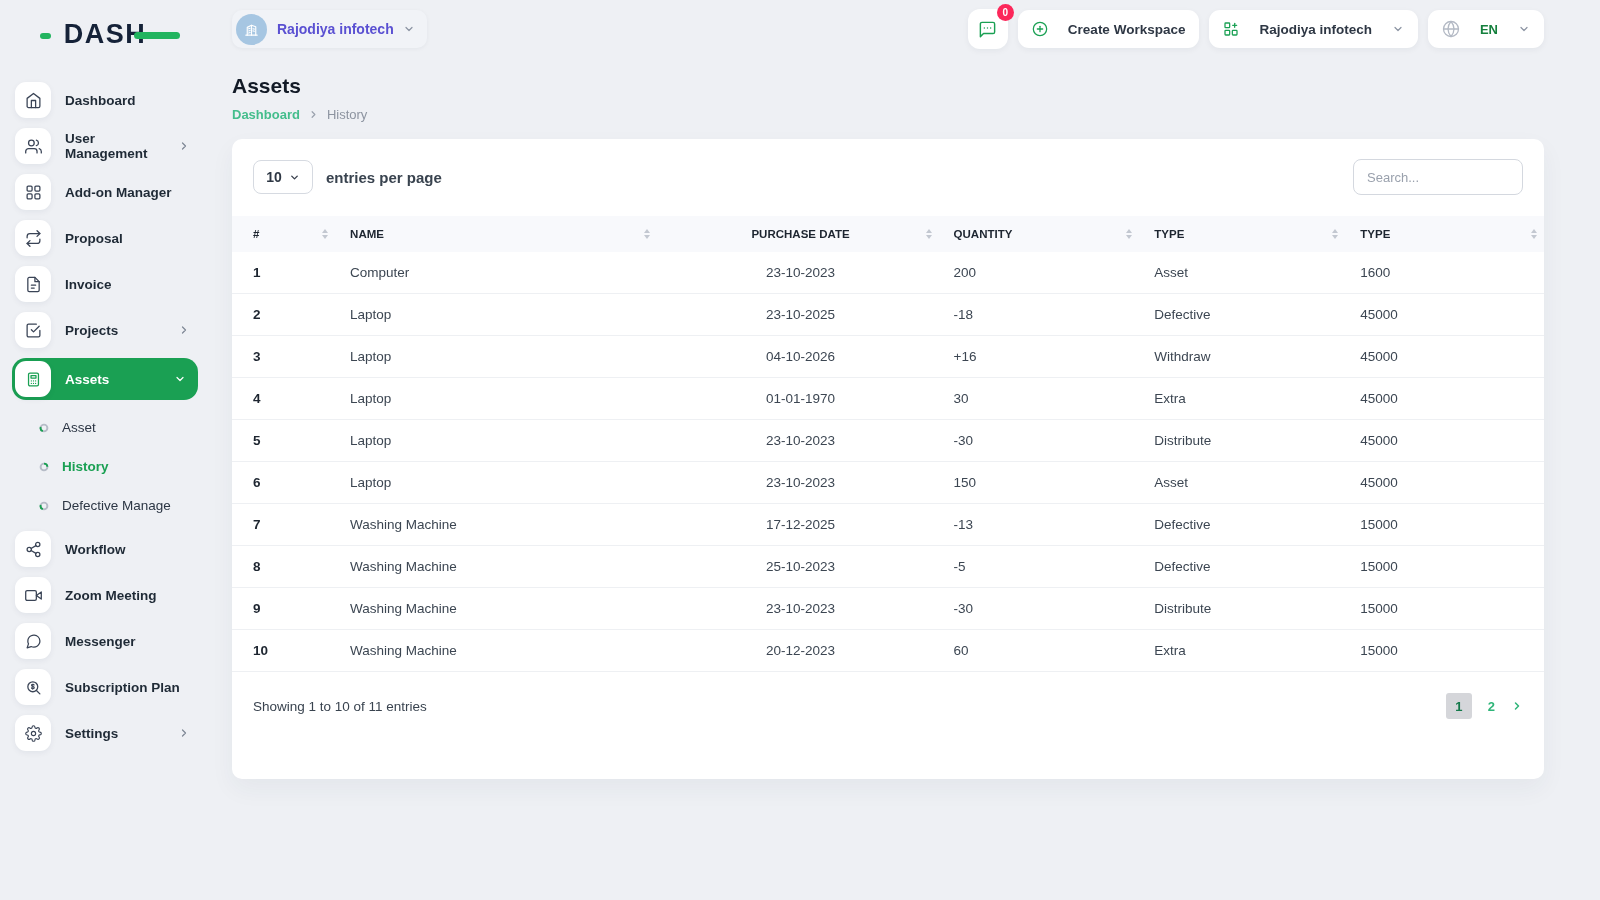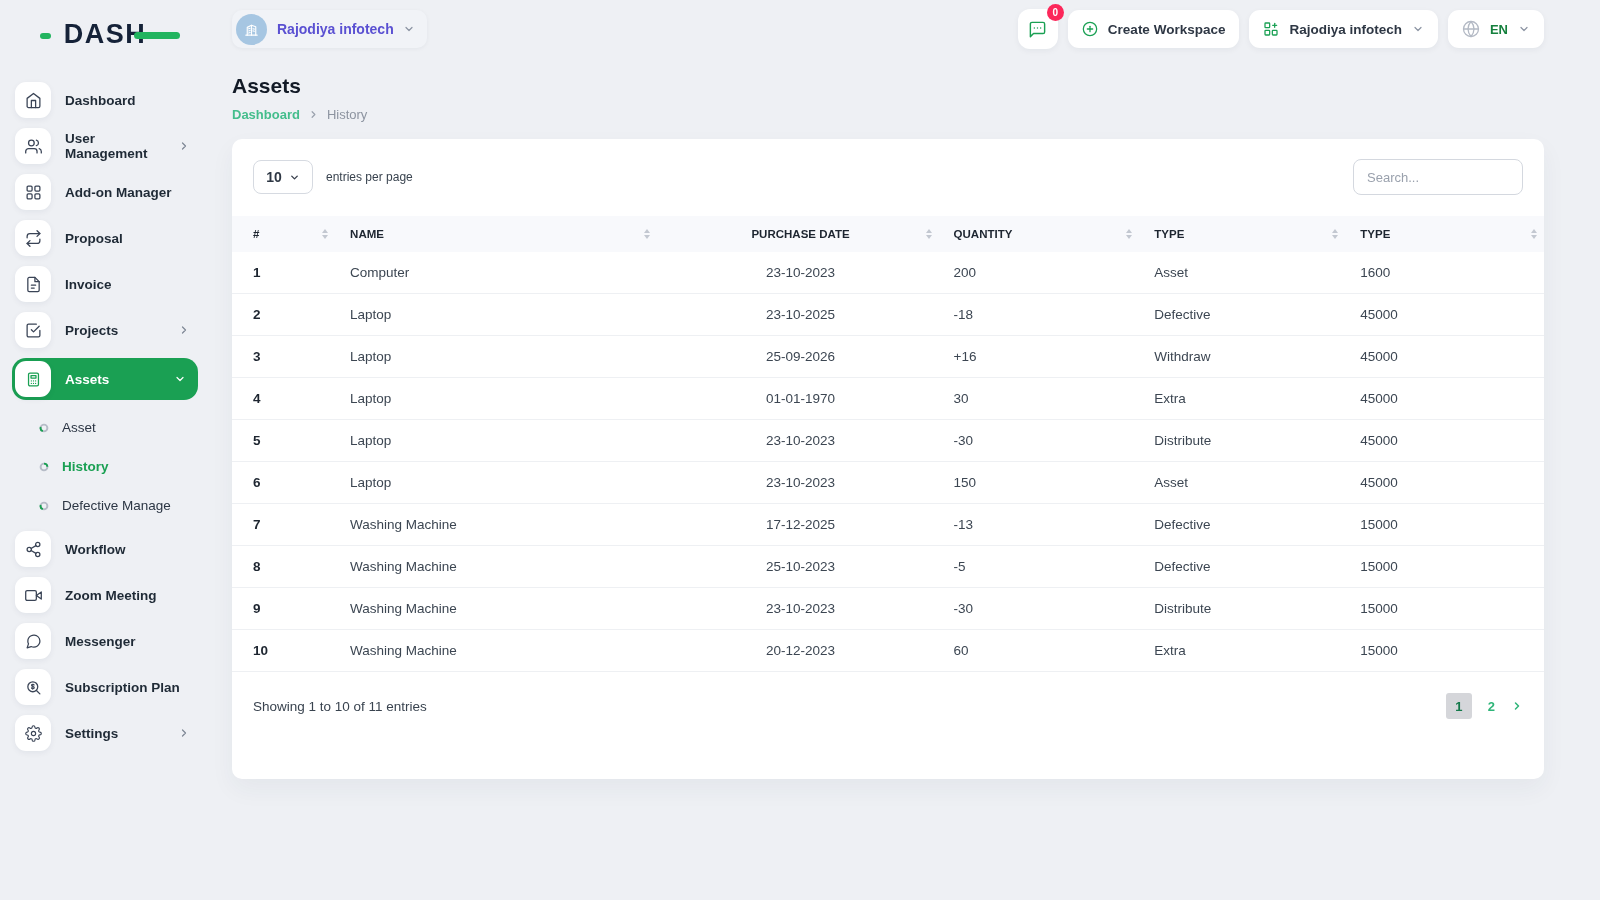--- a/index.html
+++ b/index.html
@@ -32,42 +32,42 @@
   
   .main { flex:1; padding:0 56px 0 22px; }
   .topbar { display:flex; align-items:center; justify-content:space-between; padding-top:10px; height:48px; }
   .ws-chip { display:flex; align-items:center; background:#f1f3f7; border-radius:10px; height:38px; padding:0 12px 0 4px; cursor:pointer; box-shadow:0 1px 4px rgba(25,39,60,.05); }
   .ws-avatar { width:31px; height:31px; border-radius:50%; background:#a6c6e2; display:flex; align-items:center; justify-content:center; color:#fff; }
   .ws-avatar svg { width:17px; height:17px; }
   .ws-name { margin:0 9px 0 10px; font-size:14px; font-weight:700; color:#5a50d2; }
   .chip-caret { color:#8b93a2; display:flex; }
   .chip-caret svg { width:12px; height:12px; }
   .topbar-right { display:flex; align-items:center; gap:10px; }
-  .pill { background:#fff; border-radius:11px; height:38px; display:flex; align-items:center; padding:0 14px; gap:10px; cursor:pointer; box-shadow:0 2px 6px rgba(25,39,60,.05); }
+  .pill { background:#fff; border-radius:11px; height:38px; display:flex; align-items:center; padding:0 14px; gap:20px; cursor:pointer; box-shadow:0 2px 6px rgba(25,39,60,.05); }
   .pill-label { font-size:13.5px; font-weight:600; color:#2e3744; }
   .icon-btn { position:relative; width:40px; height:40px; background:#fff; border-radius:12px; display:flex; align-items:center; justify-content:center; cursor:pointer; box-shadow:0 2px 6px rgba(25,39,60,.05); color:#1aa053; }
   .icon-btn svg { width:19px; height:19px; }
   .badge { position:absolute; top:-5px; right:-6px; min-width:17px; height:17px; border-radius:9px; background:#fc275a; color:#fff; font-size:10px; font-weight:700; display:flex; align-items:center; justify-content:center; }
   .green-ic { color:#1aa053; display:flex; } .green-ic svg { width:16px; height:16px; }
   .gray-ic { color:#b3b9c4; display:flex; } .gray-ic svg { width:18px; height:18px; }
   .lang-label { font-size:13px; font-weight:700; color:#15803d; }
 
   .page-title { margin-top:26px; font-size:21px; font-weight:700; color:#121a26; }
   .breadcrumb { margin-top:9px; display:flex; align-items:center; gap:8px; font-size:13px; }
   .bc-link { color:#44bd8c; font-weight:600; cursor:pointer; }
   .bc-sep { color:#9aa1ad; display:flex; } .bc-sep svg { width:11px; height:11px; }
   .bc-current { color:#8d94a0; font-weight:500; }
 
   
   .card { margin-top:17px; background:#fff; border-radius:10px; height:640px; box-shadow:0 10px 24px rgba(46,60,80,.05); }
   .card-controls { display:flex; align-items:center; justify-content:space-between; padding:20px 21px 0 21px; }
   .entries { display:flex; align-items:center; gap:13px; }
   .select-box { width:60px; height:34px; border:1px solid #d6dae1; border-radius:8px; display:flex; align-items:center; justify-content:center; gap:7px; cursor:pointer; font-size:14px; color:#2e3744; font-weight:600; }
   .select-box svg { width:11px; height:11px; color:#39404d; }
-  .entries-label { font-size:12px; color:#39434f; font-weight:400; }
+  .entries-label { font-size:15px; color:#39434f; font-weight:700; }
   .search-input { width:170px; height:36px; border:1px solid #d4d8df; border-radius:8px; padding:0 13px; font-size:13px; font-family:"Liberation Sans", sans-serif; color:#39434f; outline:none; }
   .search-input::placeholder { color:#9aa1ad; }
 
   table { width:100%; border-collapse:collapse; margin-top:21px; table-layout:fixed; }
   thead th { background:#f8f9fc; font-size:11.5px; font-weight:700; color:#1d2530; text-align:left; padding:12px 24px 12px 0; position:relative; cursor:pointer; }
   th.c0, td.c0 { width:9%; padding-left:21px; }
   th.c1, td.c1 { width:24.5%; }
   th.c2, td.c2 { width:21.5%;text-align:center; }
   th.c3, td.c3 { width:15.3%; }
   th.c4, td.c4 { width:15.7%; }
@@ -442,21 +442,21 @@
               <td class="c0">2</td>
               <td class="c1">Laptop</td>
               <td class="c2">23-10-2025</td>
               <td class="c3">-18</td>
               <td class="c4">Defective</td>
               <td class="c5">45000</td>
             </tr>
           <tr>
               <td class="c0">3</td>
               <td class="c1">Laptop</td>
-              <td class="c2">25-09-2026</td>
+              <td class="c2">04-10-2026</td>
               <td class="c3">+16</td>
               <td class="c4">Withdraw</td>
               <td class="c5">45000</td>
             </tr>
           <tr>
               <td class="c0">4</td>
               <td class="c1">Laptop</td>
               <td class="c2">01-01-1970</td>
               <td class="c3">30</td>
               <td class="c4">Extra</td>

